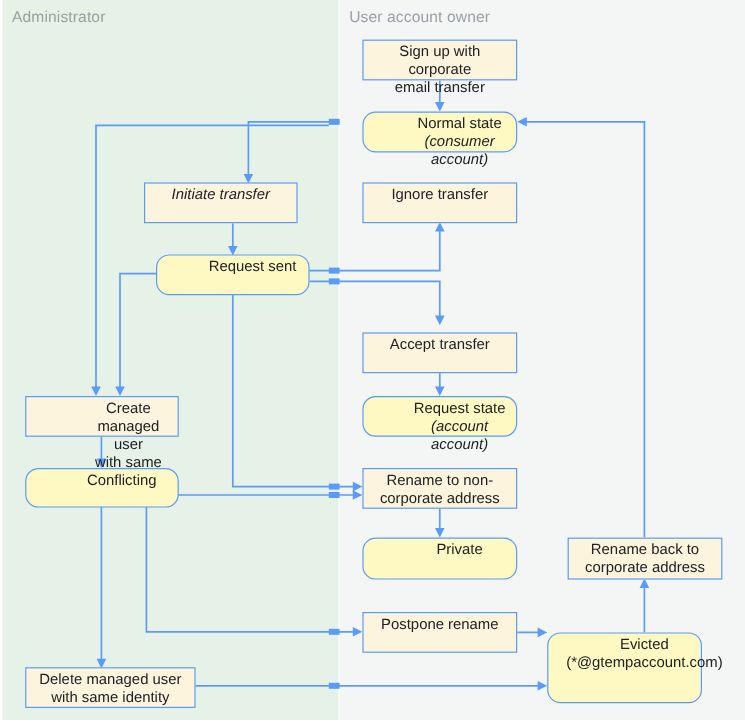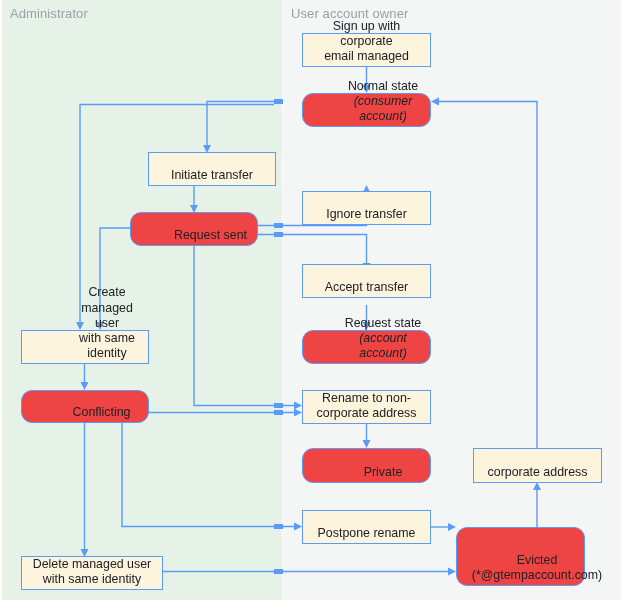--- a/index.html
+++ b/index.html
@@ -11,24 +11,24 @@
   .lane-title{position:absolute;top:6px;font-size:13px;color:#9aa0a6;letter-spacing:.1px;}
   #title-admin{left:10px;}
   #title-user{left:291px;}
 
   svg#wires{position:absolute;left:0;top:0;width:621px;height:606px;overflow:visible;}
   svg#wires path,svg#wires line{fill:none;stroke:#5b9bf8;stroke-width:1.4;}
   svg#wires polygon{fill:#5b9bf8;}
   svg#wires rect.stub{fill:#5b9bf8;}
 
   .node{position:absolute;box-sizing:border-box;border:1.3px solid #5b9bf8;
-        display:flex;align-items:flex-end;justify-content:center;text-align:center;
+        display:flex;align-items:flex-start;justify-content:center;text-align:center;
         font-size:12.4px;color:#202124;line-height:1.22;padding:2px 4px;}
   .act{background:#fdf4de;border-radius:0;}
-  .state{background:#ef4444;border-radius:9px;padding-left:37px;}
+  .state{background:#fef9c3;border-radius:9px;padding-left:37px;}
   .state.soft{border-radius:11px;}
   .ital{font-style:italic;}
   .n-line{display:block;}
 </style>
 </head>
 <body>
 
 <div id="stage">
 
   <div class="lane" id="lane-admin"></div>
@@ -97,50 +97,50 @@
     <path d="M537,527 L537,487"></path>
     <polygon points="537,482 533,490 541,490"></polygon>
 
     <path d="M537,448 L537,101.5 L436,101.5"></path>
     <polygon points="431,101.5 439,97.5 439,105.5"></polygon>
   </svg>
 
   <div class="node act" style="left:302px;top:33px;width:129px;height:34px;">
     <div>
       <span class="n-line">Sign up with corporate</span>
-      <span class="n-line">email managed</span>
+      <span class="n-line">email transfer</span>
     </div>
   </div>
 
   <div class="node state soft" style="left:302px;top:93px;width:129px;height:34px;">
     <div>
       <span class="n-line">Normal state</span>
       <span class="n-line ital">(consumer account)</span>
     </div>
   </div>
 
-  <div class="node act" style="left:148px;top:152px;width:128px;height:34px;">
+  <div class="node act" style="left:120px;top:152px;width:128px;height:34px;font-style:italic;">
     <div>
       <span class="n-line">Initiate transfer</span>
     </div>
   </div>
 
-  <div class="node act" style="left:302px;top:152px;width:129px;height:34px;margin-top:39px;">
+  <div class="node act" style="left:302px;top:152px;width:129px;height:34px;">
     <div>
       <span class="n-line">Ignore transfer</span>
     </div>
   </div>
 
   <div class="node state soft" style="left:130px;top:212px;width:128px;height:34px;">
     <div>
       <span class="n-line">Request sent</span>
     </div>
   </div>
 
-  <div class="node act" style="left:302px;top:264px;width:129px;height:34px;">
+  <div class="node act" style="left:302px;top:277px;width:129px;height:34px;">
     <div>
       <span class="n-line">Accept transfer</span>
     </div>
   </div>
 
   <div class="node state soft" style="left:302px;top:330px;width:129px;height:34px;">
     <div>
       <span class="n-line">Request state</span>
       <span class="n-line ital">(account account)</span>
     </div>
@@ -167,20 +167,21 @@
   </div>
 
   <div class="node state soft" style="left:302px;top:448px;width:129px;height:35px;">
     <div>
       <span class="n-line">Private</span>
     </div>
   </div>
 
   <div class="node act" style="left:473px;top:448px;width:129px;height:35px;">
     <div>
+      <span class="n-line">Rename back to</span>
       <span class="n-line">corporate address</span>
     </div>
   </div>
 
   <div class="node act" style="left:302px;top:510px;width:129px;height:34px;">
     <div>
       <span class="n-line">Postpone rename</span>
     </div>
   </div>
 

